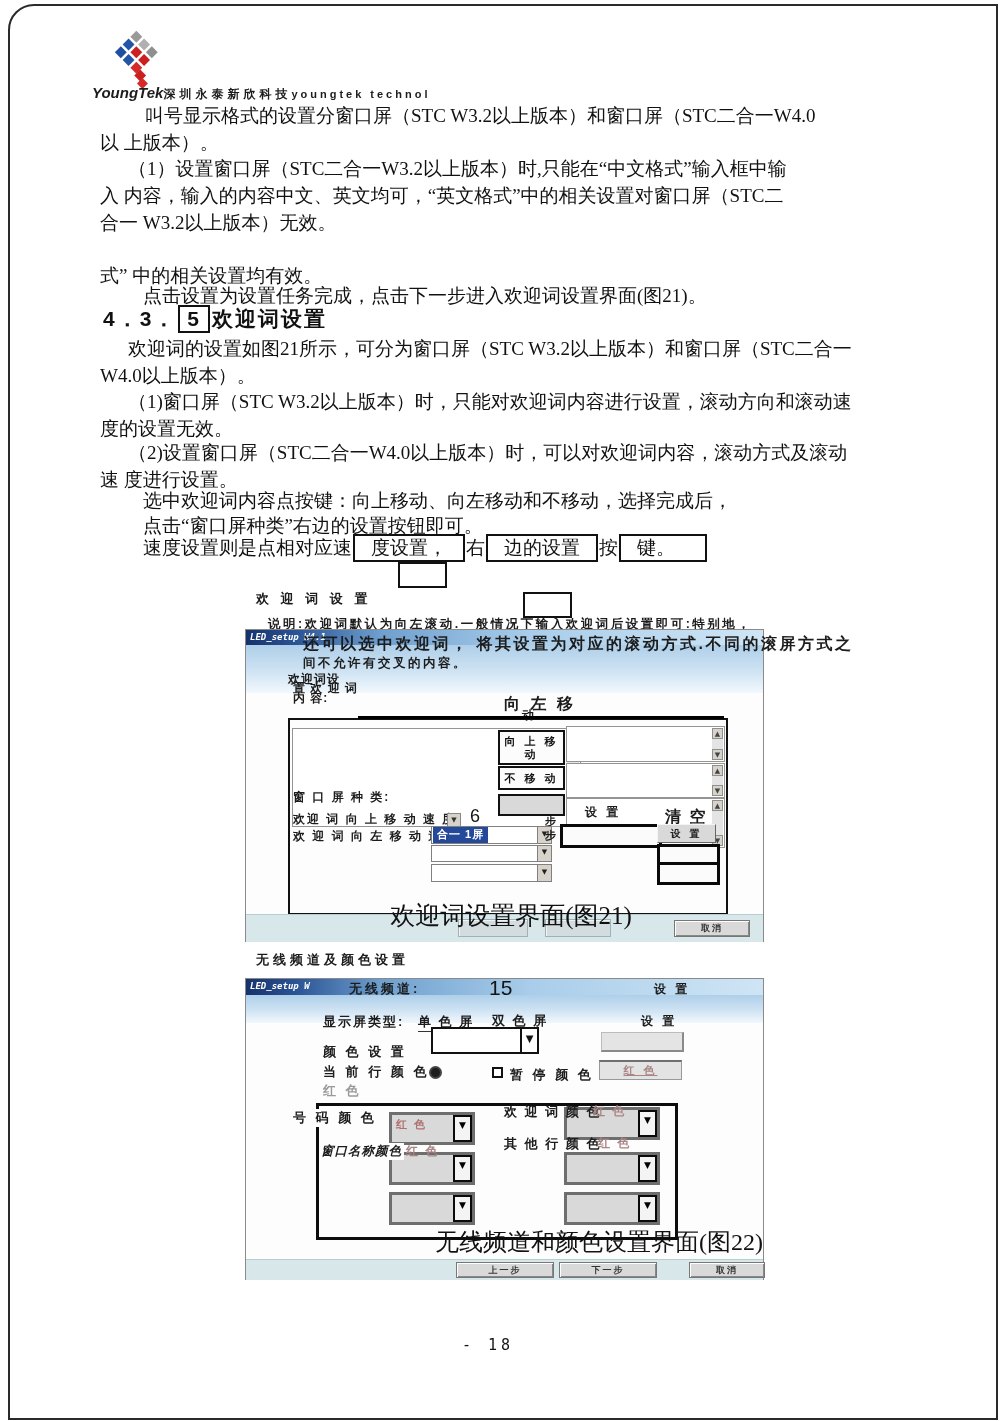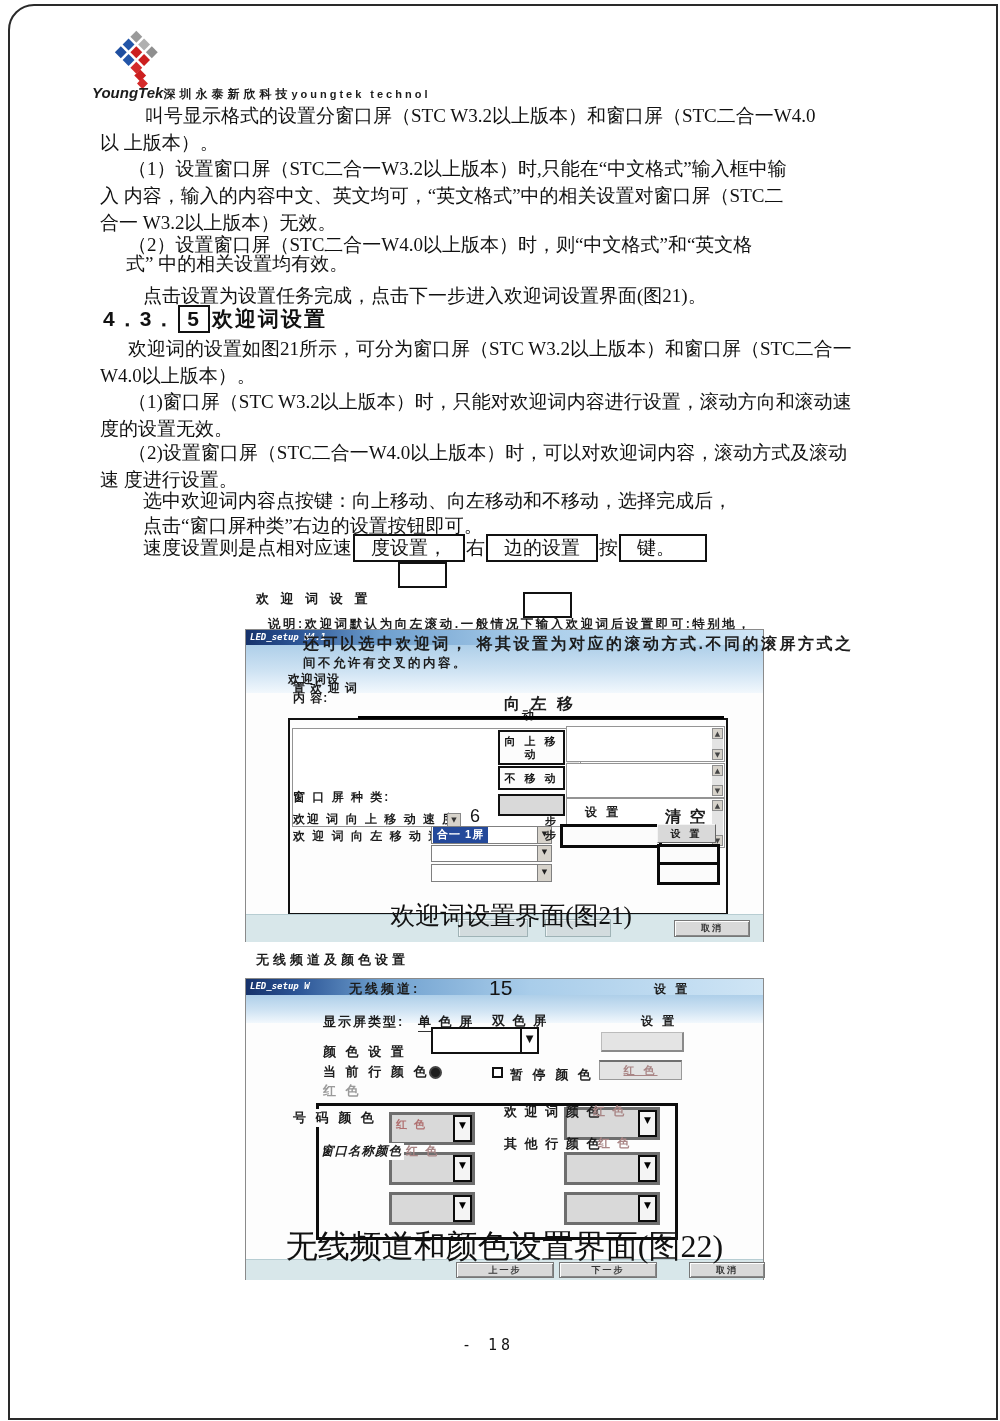--- a/index.html
+++ b/index.html
@@ -80,22 +80,21 @@
   </div>
   <div class="abs sm" style="left:92px;top:84px;font-size:13px;">
     <span style="font-style:italic;font-size:15px;letter-spacing:0;">YoungTek</span><span style="font-size:12px;letter-spacing:4px;">深圳永泰新欣科技</span><span style="font-size:11px;letter-spacing:3px;">youngtek technol</span>
   </div>
 
   <div class="bl" style="left:145px;top:104px;">叫号显示格式的设置分窗口屏（STC W3.2以上版本）和窗口屏（STC二合一W4.0</div>
   <div class="bl" style="left:100px;top:131px;">以 上版本）。</div>
   <div class="bl" style="left:128px;top:157px;">（1）设置窗口屏（STC二合一W3.2以上版本）时,只能在“中文格式”输入框中输</div>
   <div class="bl" style="left:100px;top:184px;">入 内容，输入的内容中文、英文均可，“英文格式”中的相关设置对窗口屏（STC二</div>
   <div class="bl" style="left:100px;top:211px;">合一 W3.2以上版本）无效。</div>
-  <div class="bl" style="left:128px;top:233px;">（2）设置窗口屏（STC二合一W4.0以上版本）时，则“中文格式”和“英文格</div>
-  <div class="bl" style="left:100px;top:252px;margin-left:26px;">式” 中的相关设置均有效。</div>
+  <div class="bl" style="left:100px;top:264px;">式” 中的相关设置均有效。</div>
   <div class="bl" style="left:143px;top:284px;">点击设置为设置任务完成，点击下一步进入欢迎词设置界面(图21)。</div>
 
   <div class="heading" style="left:103px;top:305px;">
     <span>4．3．</span><span class="hbox">5</span><span>欢迎词设置</span>
   </div>
 
   <div class="bl" style="left:128px;top:337px;">欢迎词的设置如图21所示，可分为窗口屏（STC W3.2以上版本）和窗口屏（STC二合一</div>
   <div class="bl" style="left:100px;top:364px;">W4.0以上版本）。</div>
   <div class="bl" style="left:128px;top:390px;">（1)窗口屏（STC W3.2以上版本）时，只能对欢迎词内容进行设置，滚动方向和滚动速</div>
   <div class="bl" style="left:100px;top:417px;">度的设置无效。</div>
@@ -256,21 +255,21 @@
     <div class="dd2" style="left:318px;top:173px;width:90px;height:27px;">
       <span class="arr2">▼</span>
     </div>
     <div class="dd2" style="left:143px;top:213px;width:80px;height:27px;">
       <span class="arr2">▼</span>
     </div>
     <div class="dd2" style="left:318px;top:213px;width:90px;height:27px;">
       <span class="arr2">▼</span>
     </div>
 
-    <div class="caption" style="left:0;top:250px;width:100%;font-size:32px;">无线频道和颜色设置界面(图22)</div>
+    <div class="caption" style="left:0;top:250px;width:100%;font-size:24px;text-align:right;">无线频道和颜色设置界面(图22)</div>
 
     <div class="strip" style="top:280px;height:20px;"></div>
     <div class="strip-btn" style="left:210px;top:283px;width:96px;height:14px;">上一步</div>
     <div class="strip-btn" style="left:313px;top:283px;width:96px;height:14px;">下一步</div>
     <div class="strip-btn" style="left:443px;top:283px;width:74px;height:14px;">取消</div>
   </div>
 
   <div class="abs" style="left:462px;top:1336px;font:15px 'DejaVu Sans Mono',monospace;letter-spacing:4px;">-  18</div>
 </div>
 

